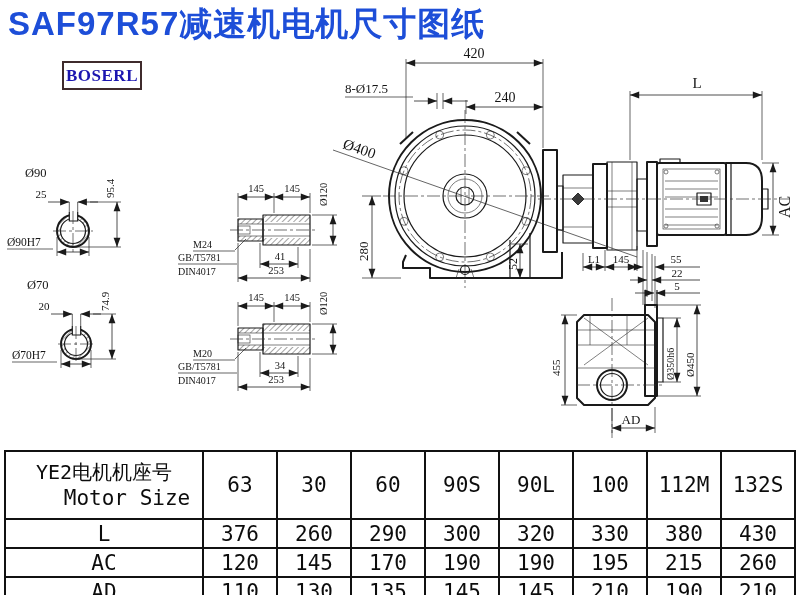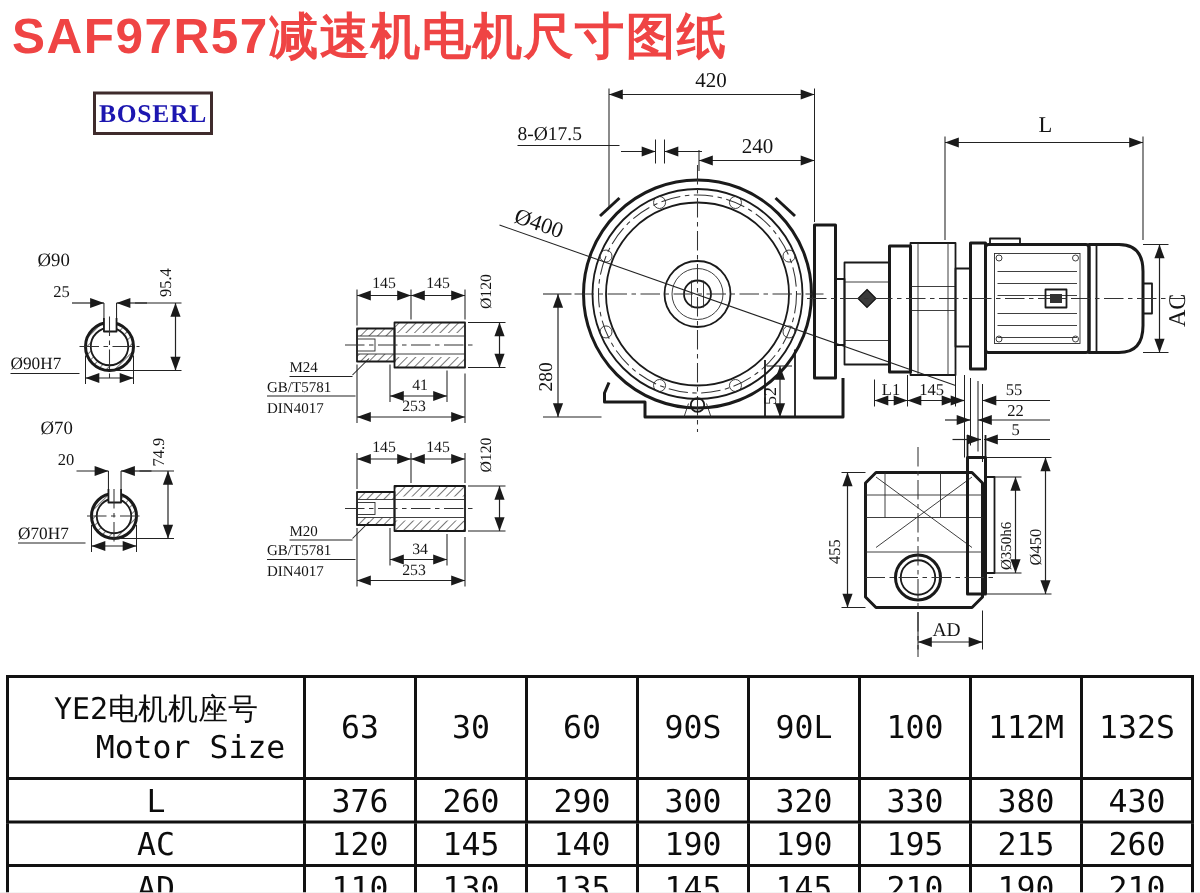--- a/index.html
+++ b/index.html
@@ -1,19 +1,19 @@
 <!DOCTYPE html>
 <html><head>
 <meta charset="utf-8">
 <style>
   html,body{margin:0;padding:0;background:#e8e8e8;}
   .page{position:relative;width:800px;height:595px;background:#ffffff;overflow:hidden;
         font-family:"Liberation Sans",sans-serif;color:#111;}
   .title{position:absolute;left:8px;top:2px;font-size:33px;font-weight:bold;
-         letter-spacing:1px;color:#ef4444;white-space:nowrap;}
+         letter-spacing:1px;color:#1d4ed8;white-space:nowrap;}
   .logo{position:absolute;left:62px;top:61px;width:76px;height:25px;
         border:2px solid #3f2b2c;display:flex;align-items:center;justify-content:center;
         font-family:"Liberation Serif",serif;font-weight:600;font-size:17px;color:#1c16b0;
         letter-spacing:.5px;background:#fff;}
   svg.draw{position:absolute;left:0;top:0;}
   svg.draw text{font-family:"Liberation Serif",serif;fill:#141414;}
   .ol  {fill:none;stroke:#1a1a1a;stroke-width:2;stroke-linejoin:round;}
   .ol1 {fill:none;stroke:#1a1a1a;stroke-width:1.2;stroke-linejoin:round;}
   .ol0 {fill:none;stroke:#2a2a2a;stroke-width:.6;}
   .thin{fill:none;stroke:#222;stroke-width:.7;}
@@ -363,21 +363,21 @@
         <td>300</td>
         <td>320</td>
         <td>330</td>
         <td>380</td>
         <td>430</td>
       </tr>
       <tr style="height:29px">
         <td>AC</td>
         <td>120</td>
         <td>145</td>
-        <td>140</td>
+        <td>170</td>
         <td>190</td>
         <td>190</td>
         <td>195</td>
         <td>215</td>
         <td>260</td>
       </tr>
       <tr style="height:29px">
         <td>AD</td>
         <td>110</td>
         <td>130</td>

